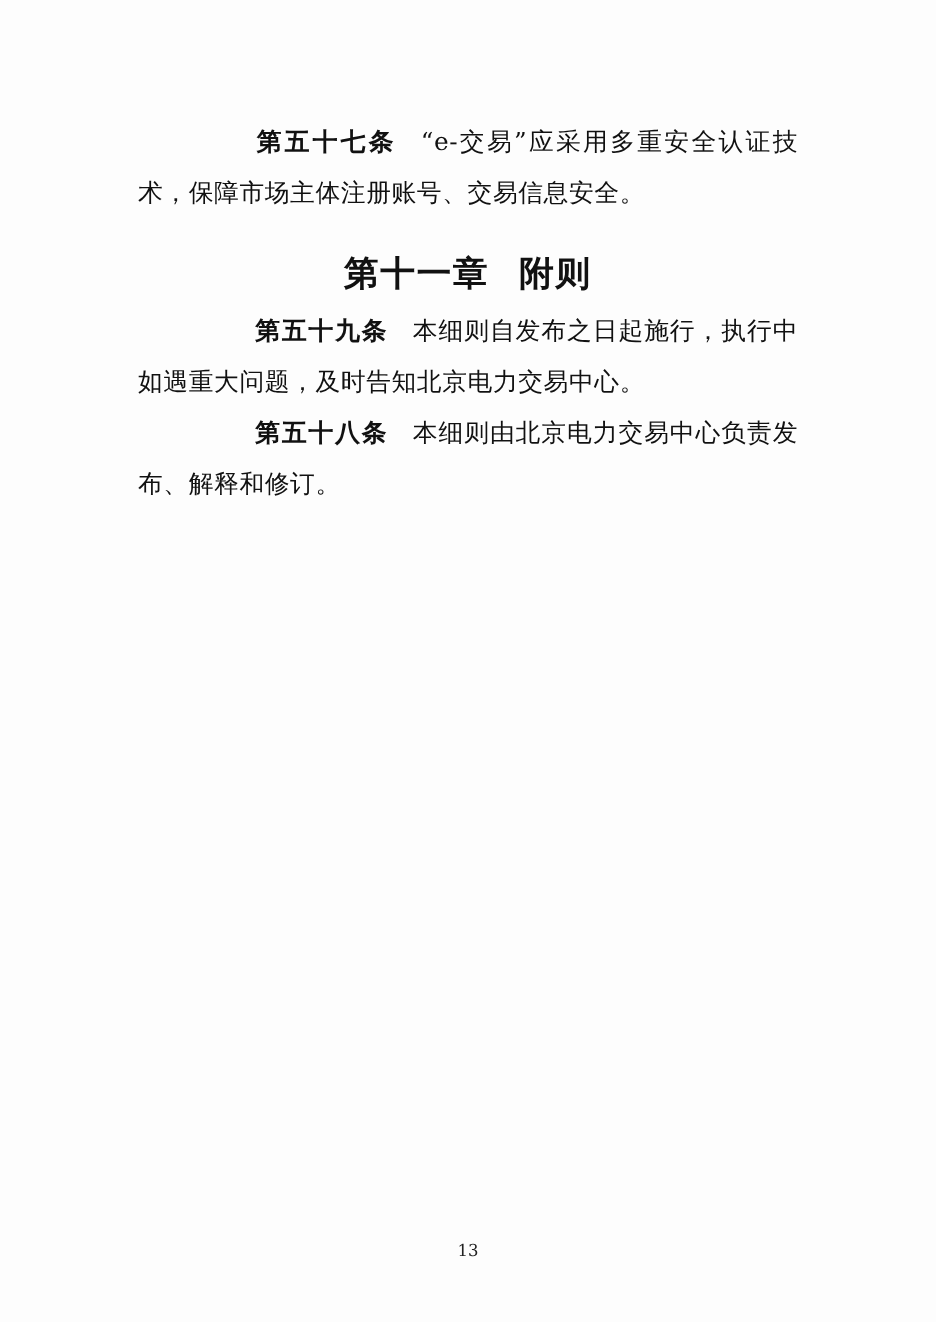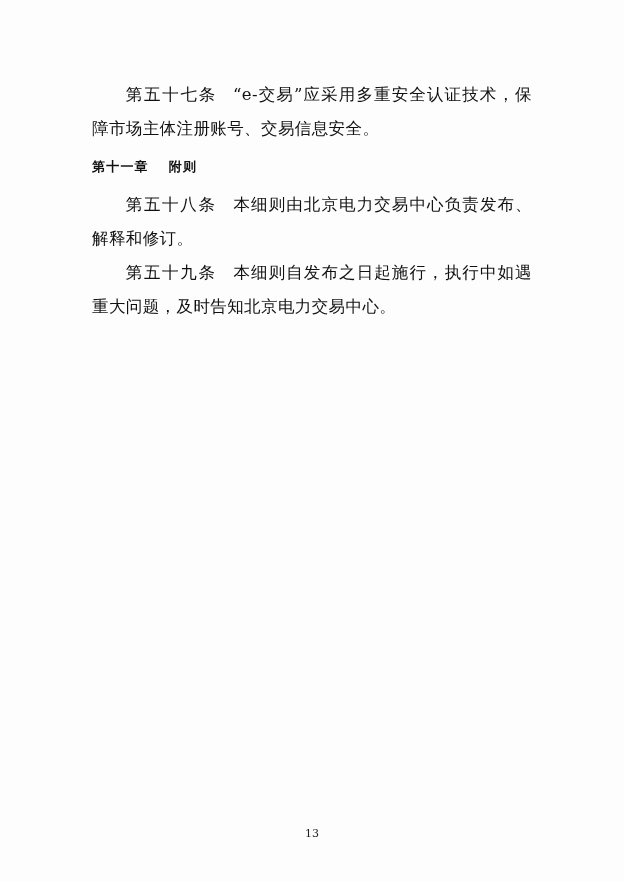--- a/index.html
+++ b/index.html
@@ -29,38 +29,39 @@
   }
   .para {
     font-size: 16.5px;
     line-height: 34px;
     text-align: justify;
     text-justify: inter-ideograph;
     margin: 0 0 0 0;
     letter-spacing: 0.4px;
   }
   .para .lead {
-    font-weight: normal;
+    font-weight: bold;
     letter-spacing: 1px;
+    margin-left: 45px;
   }
   .para .indent {
     display: inline-block;
     width: 33px;
   }
   .gap {
     display: inline-block;
     width: 16px;
   }
   .chapter-heading {
-    font-size: 13px;
+    font-size: 23px;
     font-weight: bold;
-    text-align: left;
+    text-align: center;
     line-height: 34px;
     letter-spacing: 1.2px;
-    margin: 4px 0 4px 0;
+    margin: 20px 0 4px 0;
   }
   .chapter-heading .sep {
     display: inline-block;
     width: 20px;
   }
   .page-number {
     position: absolute;
     left: 0;
     right: 0;
     top: 795px;
@@ -79,23 +80,23 @@
 
     <p class="para">
       <span class="indent"></span><span class="lead">第五十七条</span><span class="gap"></span><span>“e-交易”应采用多重安全认证技术，保障市场主体注册账号、交易信息安全。</span>
     </p>
 
     <h2 class="chapter-heading">
       <span>第十一章</span><span class="sep"></span><span>附则</span>
     </h2>
 
     <p class="para">
-      <span class="indent"></span><span class="lead">第五十八条</span><span class="gap"></span><span>本细则由北京电力交易中心负责发布、解释和修订。</span>
+      <span class="indent"></span><span class="lead">第五十九条</span><span class="gap"></span><span>本细则自发布之日起施行，执行中如遇重大问题，及时告知北京电力交易中心。</span>
     </p>
 
     <p class="para">
-      <span class="indent"></span><span class="lead">第五十九条</span><span class="gap"></span><span>本细则自发布之日起施行，执行中如遇重大问题，及时告知北京电力交易中心。</span>
+      <span class="indent"></span><span class="lead">第五十八条</span><span class="gap"></span><span>本细则由北京电力交易中心负责发布、解释和修订。</span>
     </p>
 
   </div>
 
   <div class="page-number">13</div>
 </div>
 
 </body></html>

